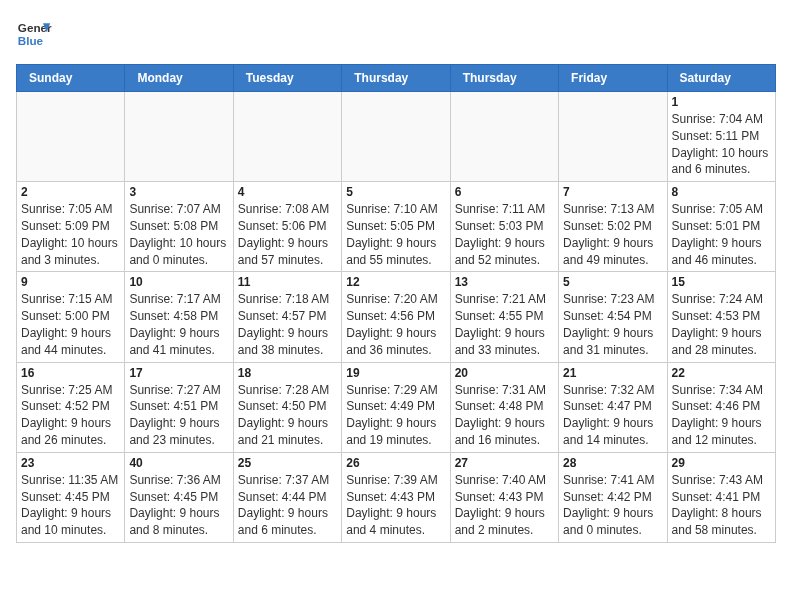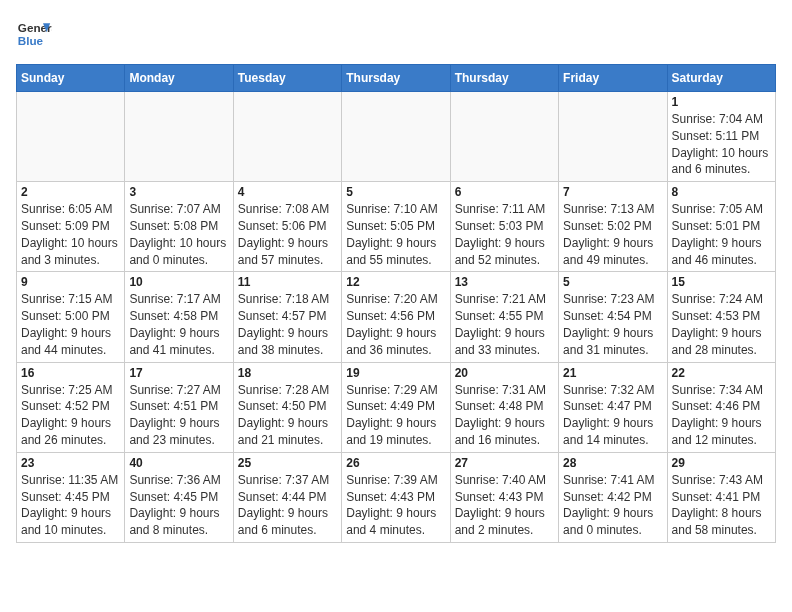--- a/index.html
+++ b/index.html
@@ -41,21 +41,21 @@
     .calendar {
       width: 100%;
       border-collapse: collapse;
       border: 1px solid #ccc;
     }
     .calendar th {
       background-color: #3a7bc8;
       color: #fff;
       font-size: 12px;
       font-weight: bold;
-      padding: 6px 4px;
+      padding: 6px 12px;
       text-align: left;
       border: 1px solid #2a6ab8;
     }
     .calendar td {
       border: 1px solid #ccc;
       vertical-align: top;
       padding: 3px 4px;
       width: calc(100% / 7);
       min-height: 70px;
       font-size: 10px;
@@ -120,21 +120,21 @@
         <td>
           <div class="day-number">1</div>
           <div class="day-info">Sunrise: 7:04 AM
 Sunset: 5:11 PM
 Daylight: 10 hours and 6 minutes.</div>
         </td>
       </tr>
       <tr class="week-row">
         <td>
           <div class="day-number">2</div>
-          <div class="day-info">Sunrise: 6:05 AM
+          <div class="day-info">Sunrise: 7:05 AM
 Sunset: 5:09 PM
 Daylight: 10 hours and 3 minutes.</div>
         </td>
         <td>
           <div class="day-number">3</div>
           <div class="day-info">Sunrise: 7:07 AM
 Sunset: 5:08 PM
 Daylight: 10 hours and 0 minutes.</div>
         </td>
         <td>

